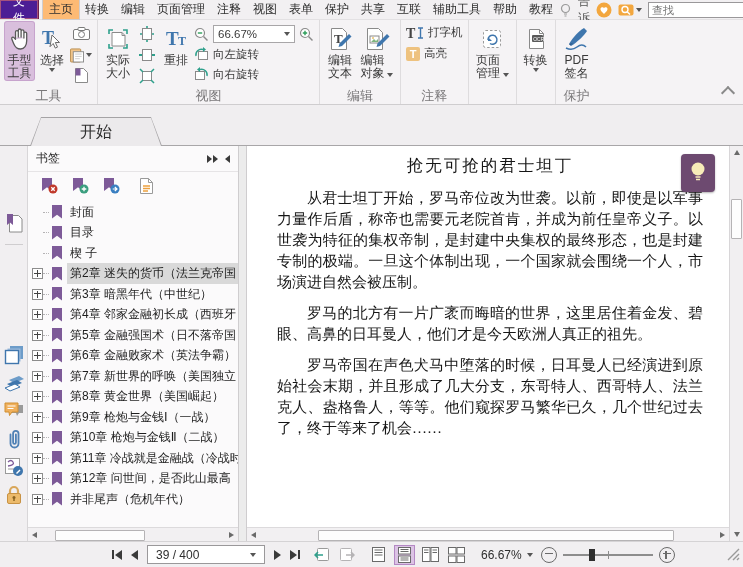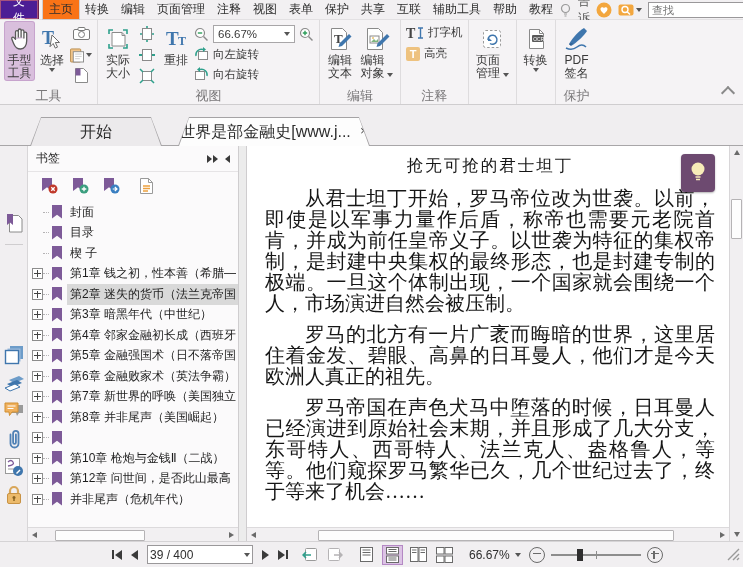--- a/index.html
+++ b/index.html
@@ -6,21 +6,21 @@
   body{width:743px;height:567px;overflow:hidden;font-family:"Liberation Sans","DejaVu Sans",sans-serif;font-size:12px;color:#333;background:#f0eef0;position:relative;-webkit-font-smoothing:antialiased}
   .app{width:743px;height:567px;display:flex;flex-direction:column}
   svg{display:block}
   .caret{width:0;height:0;border-left:3.5px solid transparent;border-right:3.5px solid transparent;border-top:4px solid #555;display:inline-block}
 
   
   .menubar{height:19px;display:flex;align-items:stretch;background:#f2f0f2;border-bottom:1px solid #e3e1e3}
   .file-btn{background:#4c1d95;color:#fff;padding:0 13px;display:flex;align-items:center;box-shadow:inset 0 0 0 1px #a4517d;border-right:1px solid #70204b;cursor:default}
   .menu-items{display:flex;margin-left:4px}
   .menu-item{padding:0 6px;display:flex;align-items:center;color:#2e2e2e;white-space:nowrap}
-  .menu-item.active{background:#f97316;box-shadow:0 0 0 1px #cfcdcf;position:relative;z-index:2}
+  .menu-item.active{background:#fdba74;box-shadow:0 0 0 1px #cfcdcf;position:relative;z-index:2}
   .menubar-right{margin-left:auto;display:flex;align-items:center;gap:6px;padding-right:2px}
   .mb-ic{display:flex;align-items:center}
   .tellme{color:#555}
   .find-input{width:132px;height:14px;border:1px solid #9a989a;font-size:11px;padding:0 3px;font-family:inherit}
 
   
   .ribbon{height:84px;background:#f5f3f5;border-bottom:1px solid #cfcdcf;display:flex;position:relative}
   .rgroup{display:flex;flex-direction:column;padding:2px 5px 0}
   .rgroup+.rgroup{border-left:1px solid #dedcde}
   .rgroup-body{flex:1;display:flex;align-items:flex-start;gap:3px}
@@ -81,36 +81,36 @@
   .hs-thumb{position:absolute;top:1px;height:9px;background:#fdfdfd;border:1px solid #b5b3b5;border-radius:1px}
   .tiny-tri-l{width:0;height:0;border-top:3.5px solid transparent;border-bottom:3.5px solid transparent;border-right:5px solid #6a6a6a}
   .tiny-tri-r{width:0;height:0;border-top:3.5px solid transparent;border-bottom:3.5px solid transparent;border-left:5px solid #6a6a6a}
   .tiny-tri-u{width:0;height:0;border-left:3.5px solid transparent;border-right:3.5px solid transparent;border-bottom:5px solid #6a6a6a}
   .tiny-tri-d{width:0;height:0;border-left:3.5px solid transparent;border-right:3.5px solid transparent;border-top:5px solid #6a6a6a}
 
   .splitter{width:7px;background:#ececec;border-right:1px solid #cfcdcf;flex:none}
   .docarea{flex:1;position:relative;background:#fff;overflow:hidden}
   .docpage{padding:5px 14px 0 18px;font-family:"Liberation Serif","DejaVu Serif",serif;color:#161616}
   .doc-title{text-align:center;font-size:16.5px;margin:4px 0 11px;letter-spacing:2px;font-weight:normal}
-  .docp{font-size:20px;line-height:21px;text-align:justify;text-indent:2em;margin:0 0 10px}
+  .docp{font-size:15px;line-height:21px;text-align:justify;text-indent:2em;margin:0 12px 10px}
   .bulb-float{position:absolute;top:8px;right:14px;width:34px;height:38px;background:#6d4a70;border-radius:4px;display:flex;align-items:center;justify-content:center;box-shadow:0 1px 2px rgba(0,0,0,.3)}
 
   .vscroll{width:13px;background:#f1eff1;border-left:1px solid #d8d6d8;display:flex;flex-direction:column;align-items:center;flex:none}
   .vs-btn{height:13px;display:flex;align-items:center;justify-content:center;flex:none;width:100%}
   .vs-thumb{width:9px;height:38px;background:#fdfdfd;border:1px solid #b5b3b5;border-radius:1px;margin-top:40px}
   .vs-spacer{flex:1}
 
   
   .statusbar{height:25px;background:#f1eff1;border-top:1px solid #d5d3d5;display:flex;align-items:center;font-size:12px;color:#2e2e2e;flex:none}
   .sb-nav{display:flex;align-items:center;gap:9px;margin-left:112px}
   .nav-ic{display:flex;align-items:center;gap:1px}
   .nav-bar{width:2px;height:9px;background:#3a3a3a}
   .nb-tri-l{width:0;height:0;border-top:5px solid transparent;border-bottom:5px solid transparent;border-right:7px solid #3a3a3a}
   .nb-tri-r{width:0;height:0;border-top:5px solid transparent;border-bottom:5px solid transparent;border-left:7px solid #3a3a3a}
-  .page-combo{width:100px;height:17px;background:#fff;border:1px solid #9a989a;display:flex;align-items:center;justify-content:space-between;padding:0 2px}
+  .page-combo{width:100px;height:17px;background:#fff;border:1px solid #9a989a;display:flex;align-items:center;justify-content:space-between;padding:0 8px}
   .sb-viewicons{display:flex;gap:9px;margin-left:14px}
   .sb-layouts{display:flex;gap:5px;margin-left:13px}
   .lt{width:19px;height:18px;display:flex;align-items:center;justify-content:center;border:1px solid transparent}
   .lt.active{background:#dcc3e5;border-color:#b488c4}
   .sb-zoomtext{margin-left:14px;display:flex;align-items:center;gap:5px}
   .sb-slider{display:flex;align-items:center;gap:6px;margin-left:8px}
   .sl-track{width:90px;height:2px;background:#8d8d8d;position:relative}
   .sl-tick{position:absolute;left:50%;top:-3px;width:1px;height:8px;background:#8d8d8d}
   .sl-thumb{position:absolute;left:26px;top:-5px;width:6px;height:12px;background:#2e2e2e}
   .circ-btn{width:14px;height:14px;border:1px solid #6a6a6a;border-radius:50%;position:relative}
@@ -439,27 +439,20 @@
   <div class="tabbar">
 
       <div class="tab" style="left: 30px; width: 132px;">
         <div class="tab-outer"></div>
         <div class="tab-inner">
           <span>开始</span>
 
         </div>
       </div>
 
-      <div class="tab active" style="left: 178px; width: 192px;">
-        <div class="tab-outer"></div>
-        <div class="tab-inner">
-          <span>世界是部金融史[www.j...</span>
-          <span class="tab-close show"></span>
-        </div>
-      </div>
     </div>
 
   <div class="main">
 
     <div class="iconstrip">
       <div class="strip-icon">
         <svg width="18" height="20" viewBox="0 0 18 20">
             <path d="M4.5 1.5h9l3.5 3.5v13h-12.5z" fill="#fff" stroke="#8a8a8a"></path>
             <path d="M2 0h6v11l-3-2.6L2 11z" fill="#7d5a98"></path>
           </svg>
@@ -574,28 +567,20 @@
 
           <div class="bm-row">
             <span class="bm-expand"></span>
             <span class="bm-dots"></span>
             <svg class="bm-ribbon" width="12" height="14" viewBox="0 0 12 14">
               <path d="M1 0h10v13.5L6 9.7 1 13.5z" fill="#7d5a98"></path>
             </svg>
             <span class="bm-label">楔 子</span>
           </div>
 
-          <div class="bm-row">
-            <span class="bm-expand show"></span>
-            <span class="bm-dots"></span>
-            <svg class="bm-ribbon" width="12" height="14" viewBox="0 0 12 14">
-              <path d="M1 0h10v13.5L6 9.7 1 13.5z" fill="#7d5a98"></path>
-            </svg>
-            <span class="bm-label">第1章 钱之初，性本善（希腊—</span>
-          </div>
 
           <div class="bm-row">
             <span class="bm-expand show"></span>
             <span class="bm-dots"></span>
             <svg class="bm-ribbon" width="12" height="14" viewBox="0 0 12 14">
               <path d="M1 0h10v13.5L6 9.7 1 13.5z" fill="#7d5a98"></path>
             </svg>
             <span class="bm-label sel">第2章 迷失的货币（法兰克帝国</span>
           </div>
 
@@ -643,40 +628,49 @@
             </svg>
             <span class="bm-label">第7章 新世界的呼唤（美国独立</span>
           </div>
 
           <div class="bm-row">
             <span class="bm-expand show"></span>
             <span class="bm-dots"></span>
             <svg class="bm-ribbon" width="12" height="14" viewBox="0 0 12 14">
               <path d="M1 0h10v13.5L6 9.7 1 13.5z" fill="#7d5a98"></path>
             </svg>
-            <span class="bm-label">第8章 并非尾声（美国崛起）</span>
-          </div>
-
-          <div class="bm-row">
-            <span class="bm-expand show"></span>
-            <span class="bm-dots"></span>
-            <svg class="bm-ribbon" width="12" height="14" viewBox="0 0 12 14">
-              <path d="M1 0h10v13.5L6 9.7 1 13.5z" fill="#7d5a98"></path>
-            </svg>
+            <span class="bm-label">第8章 黄金世界（美国崛起）</span>
+          </div>
+
+          <div class="bm-row">
+            <span class="bm-expand show"></span>
+            <span class="bm-dots"></span>
+            <svg class="bm-ribbon" width="12" height="14" viewBox="0 0 12 14">
+              <path d="M1 0h10v13.5L6 9.7 1 13.5z" fill="#7d5a98"></path>
+            </svg>
+            <span class="bm-label">第9章 枪炮与金钱Ⅰ（一战）</span>
           </div>
 
           <div class="bm-row">
             <span class="bm-expand show"></span>
             <span class="bm-dots"></span>
             <svg class="bm-ribbon" width="12" height="14" viewBox="0 0 12 14">
               <path d="M1 0h10v13.5L6 9.7 1 13.5z" fill="#7d5a98"></path>
             </svg>
             <span class="bm-label">第10章 枪炮与金钱Ⅱ（二战）</span>
           </div>
 
+          <div class="bm-row">
+            <span class="bm-expand show"></span>
+            <span class="bm-dots"></span>
+            <svg class="bm-ribbon" width="12" height="14" viewBox="0 0 12 14">
+              <path d="M1 0h10v13.5L6 9.7 1 13.5z" fill="#7d5a98"></path>
+            </svg>
+            <span class="bm-label">第11章 冷战就是金融战（冷战时</span>
+          </div>
 
           <div class="bm-row">
             <span class="bm-expand show"></span>
             <span class="bm-dots"></span>
             <svg class="bm-ribbon" width="12" height="14" viewBox="0 0 12 14">
               <path d="M1 0h10v13.5L6 9.7 1 13.5z" fill="#7d5a98"></path>
             </svg>
             <span class="bm-label">第12章 问世间，是否此山最高</span>
           </div>
 

